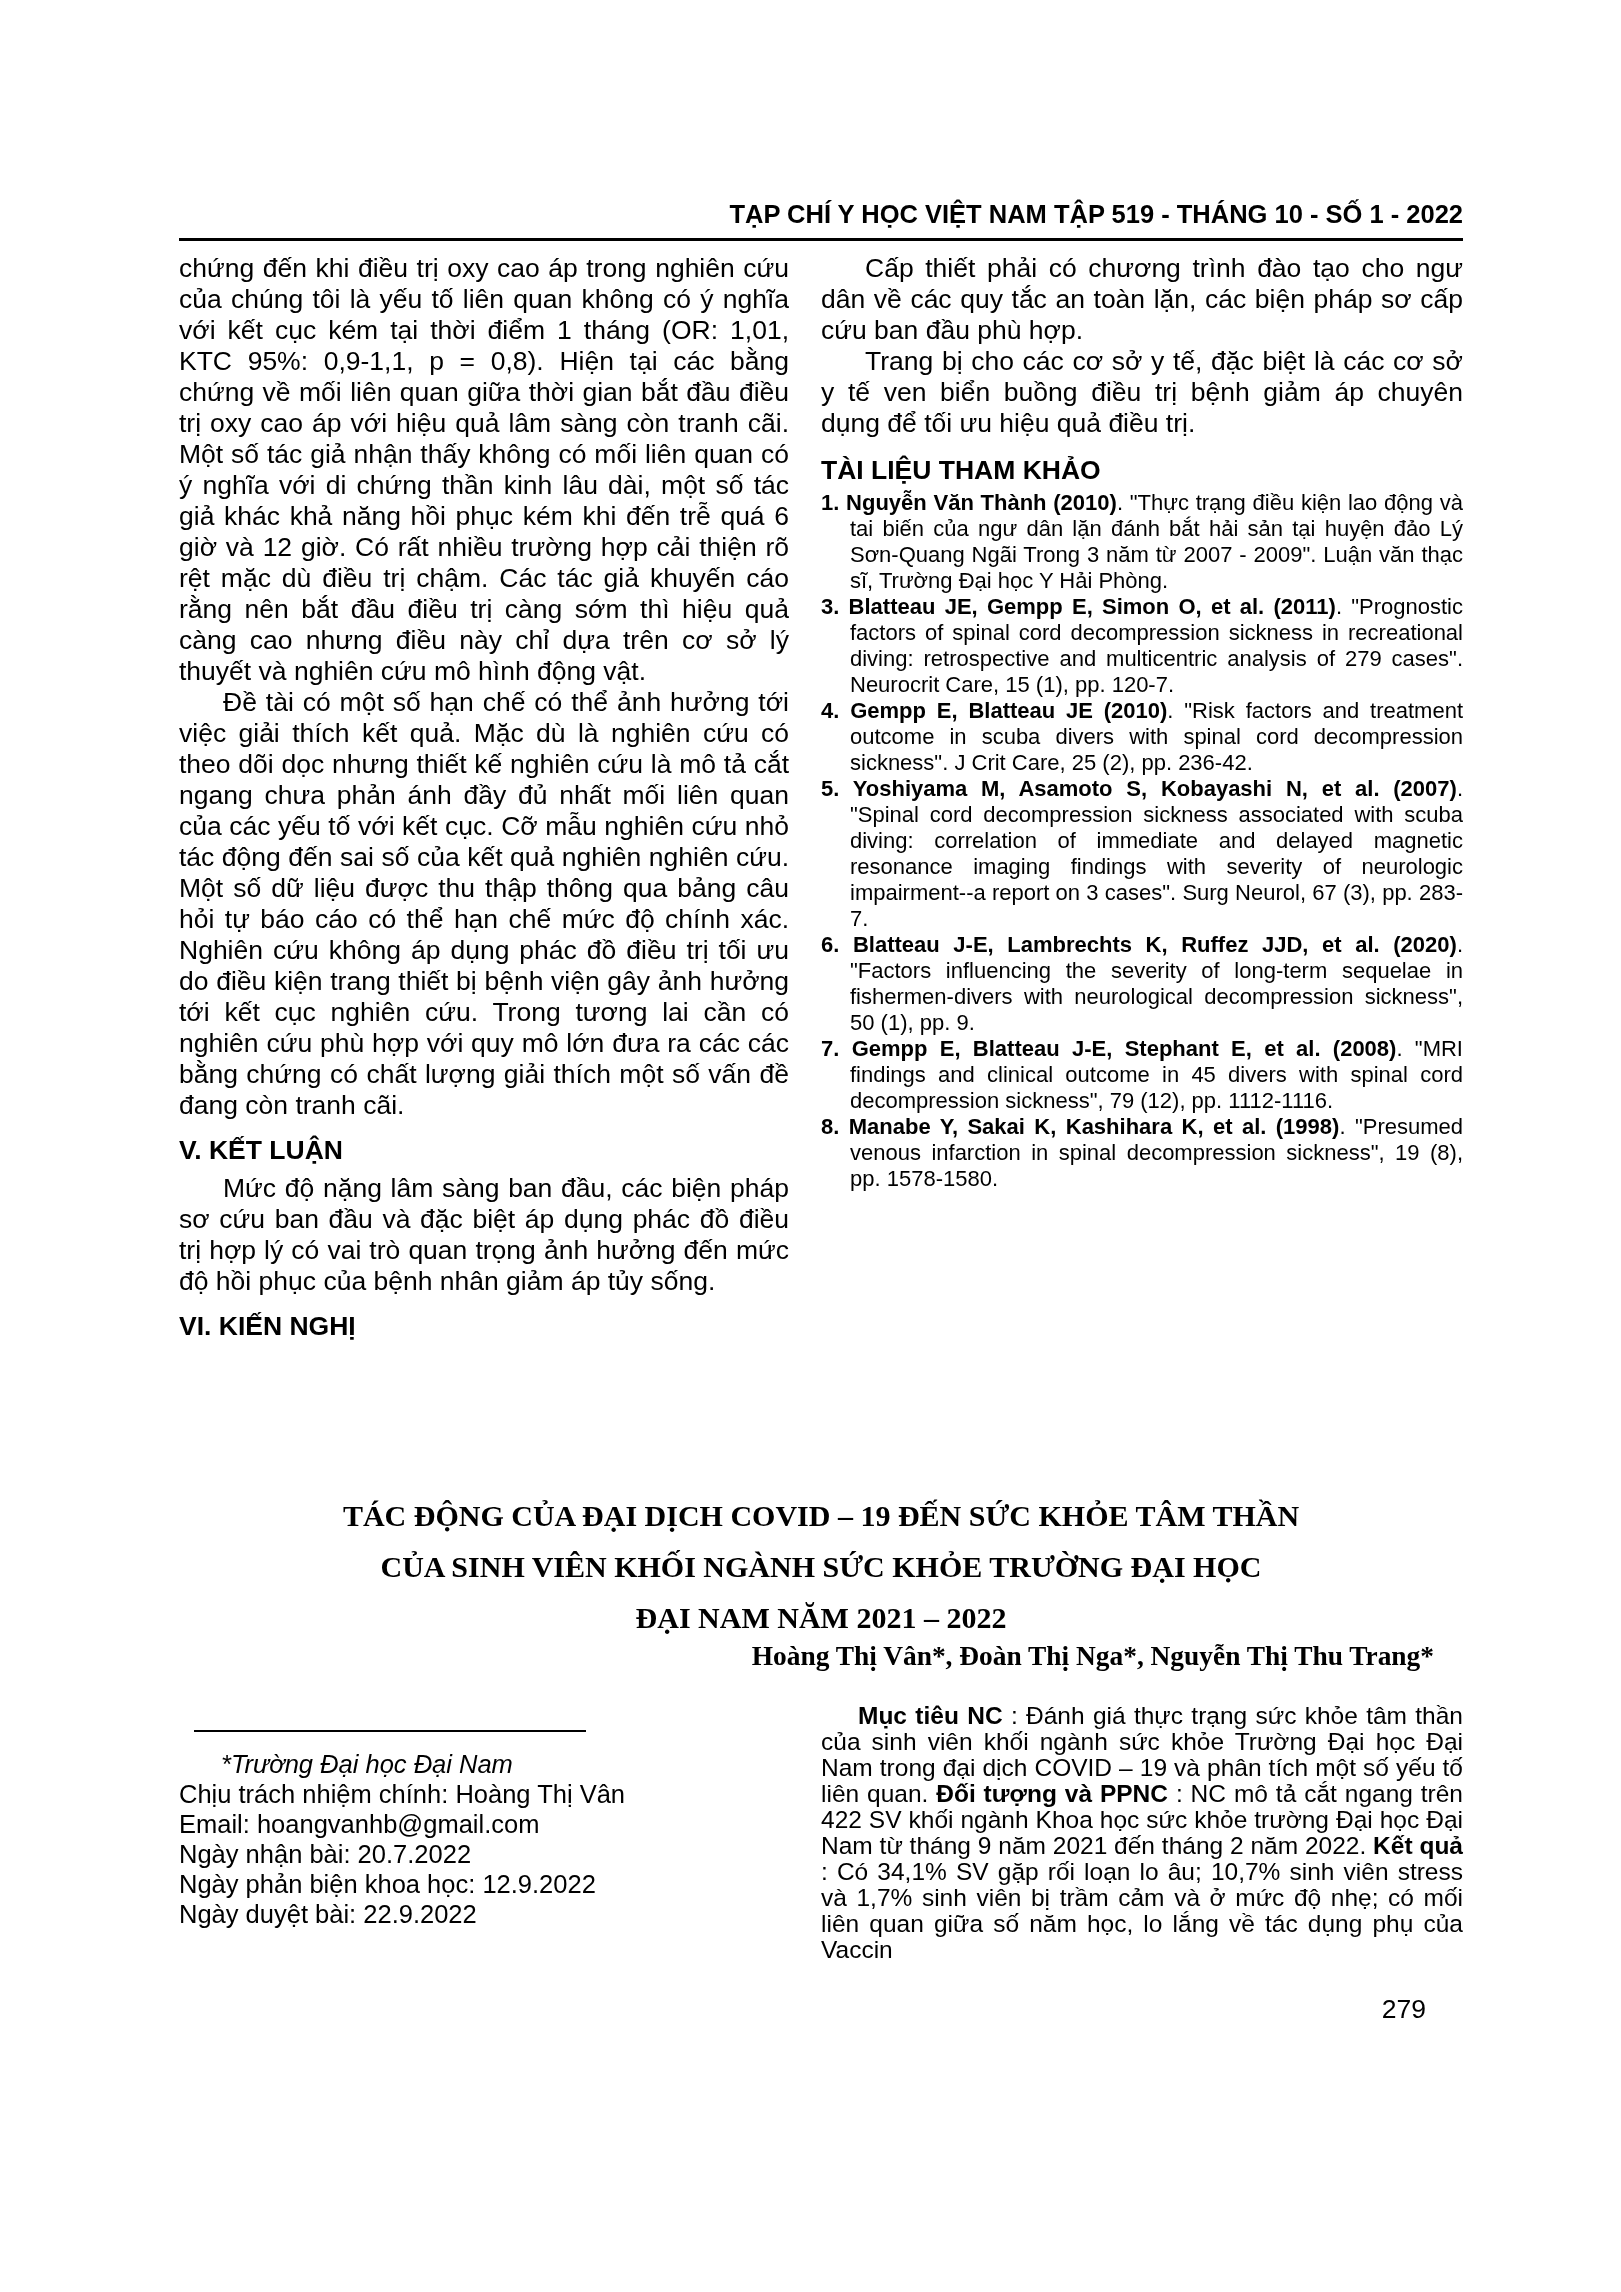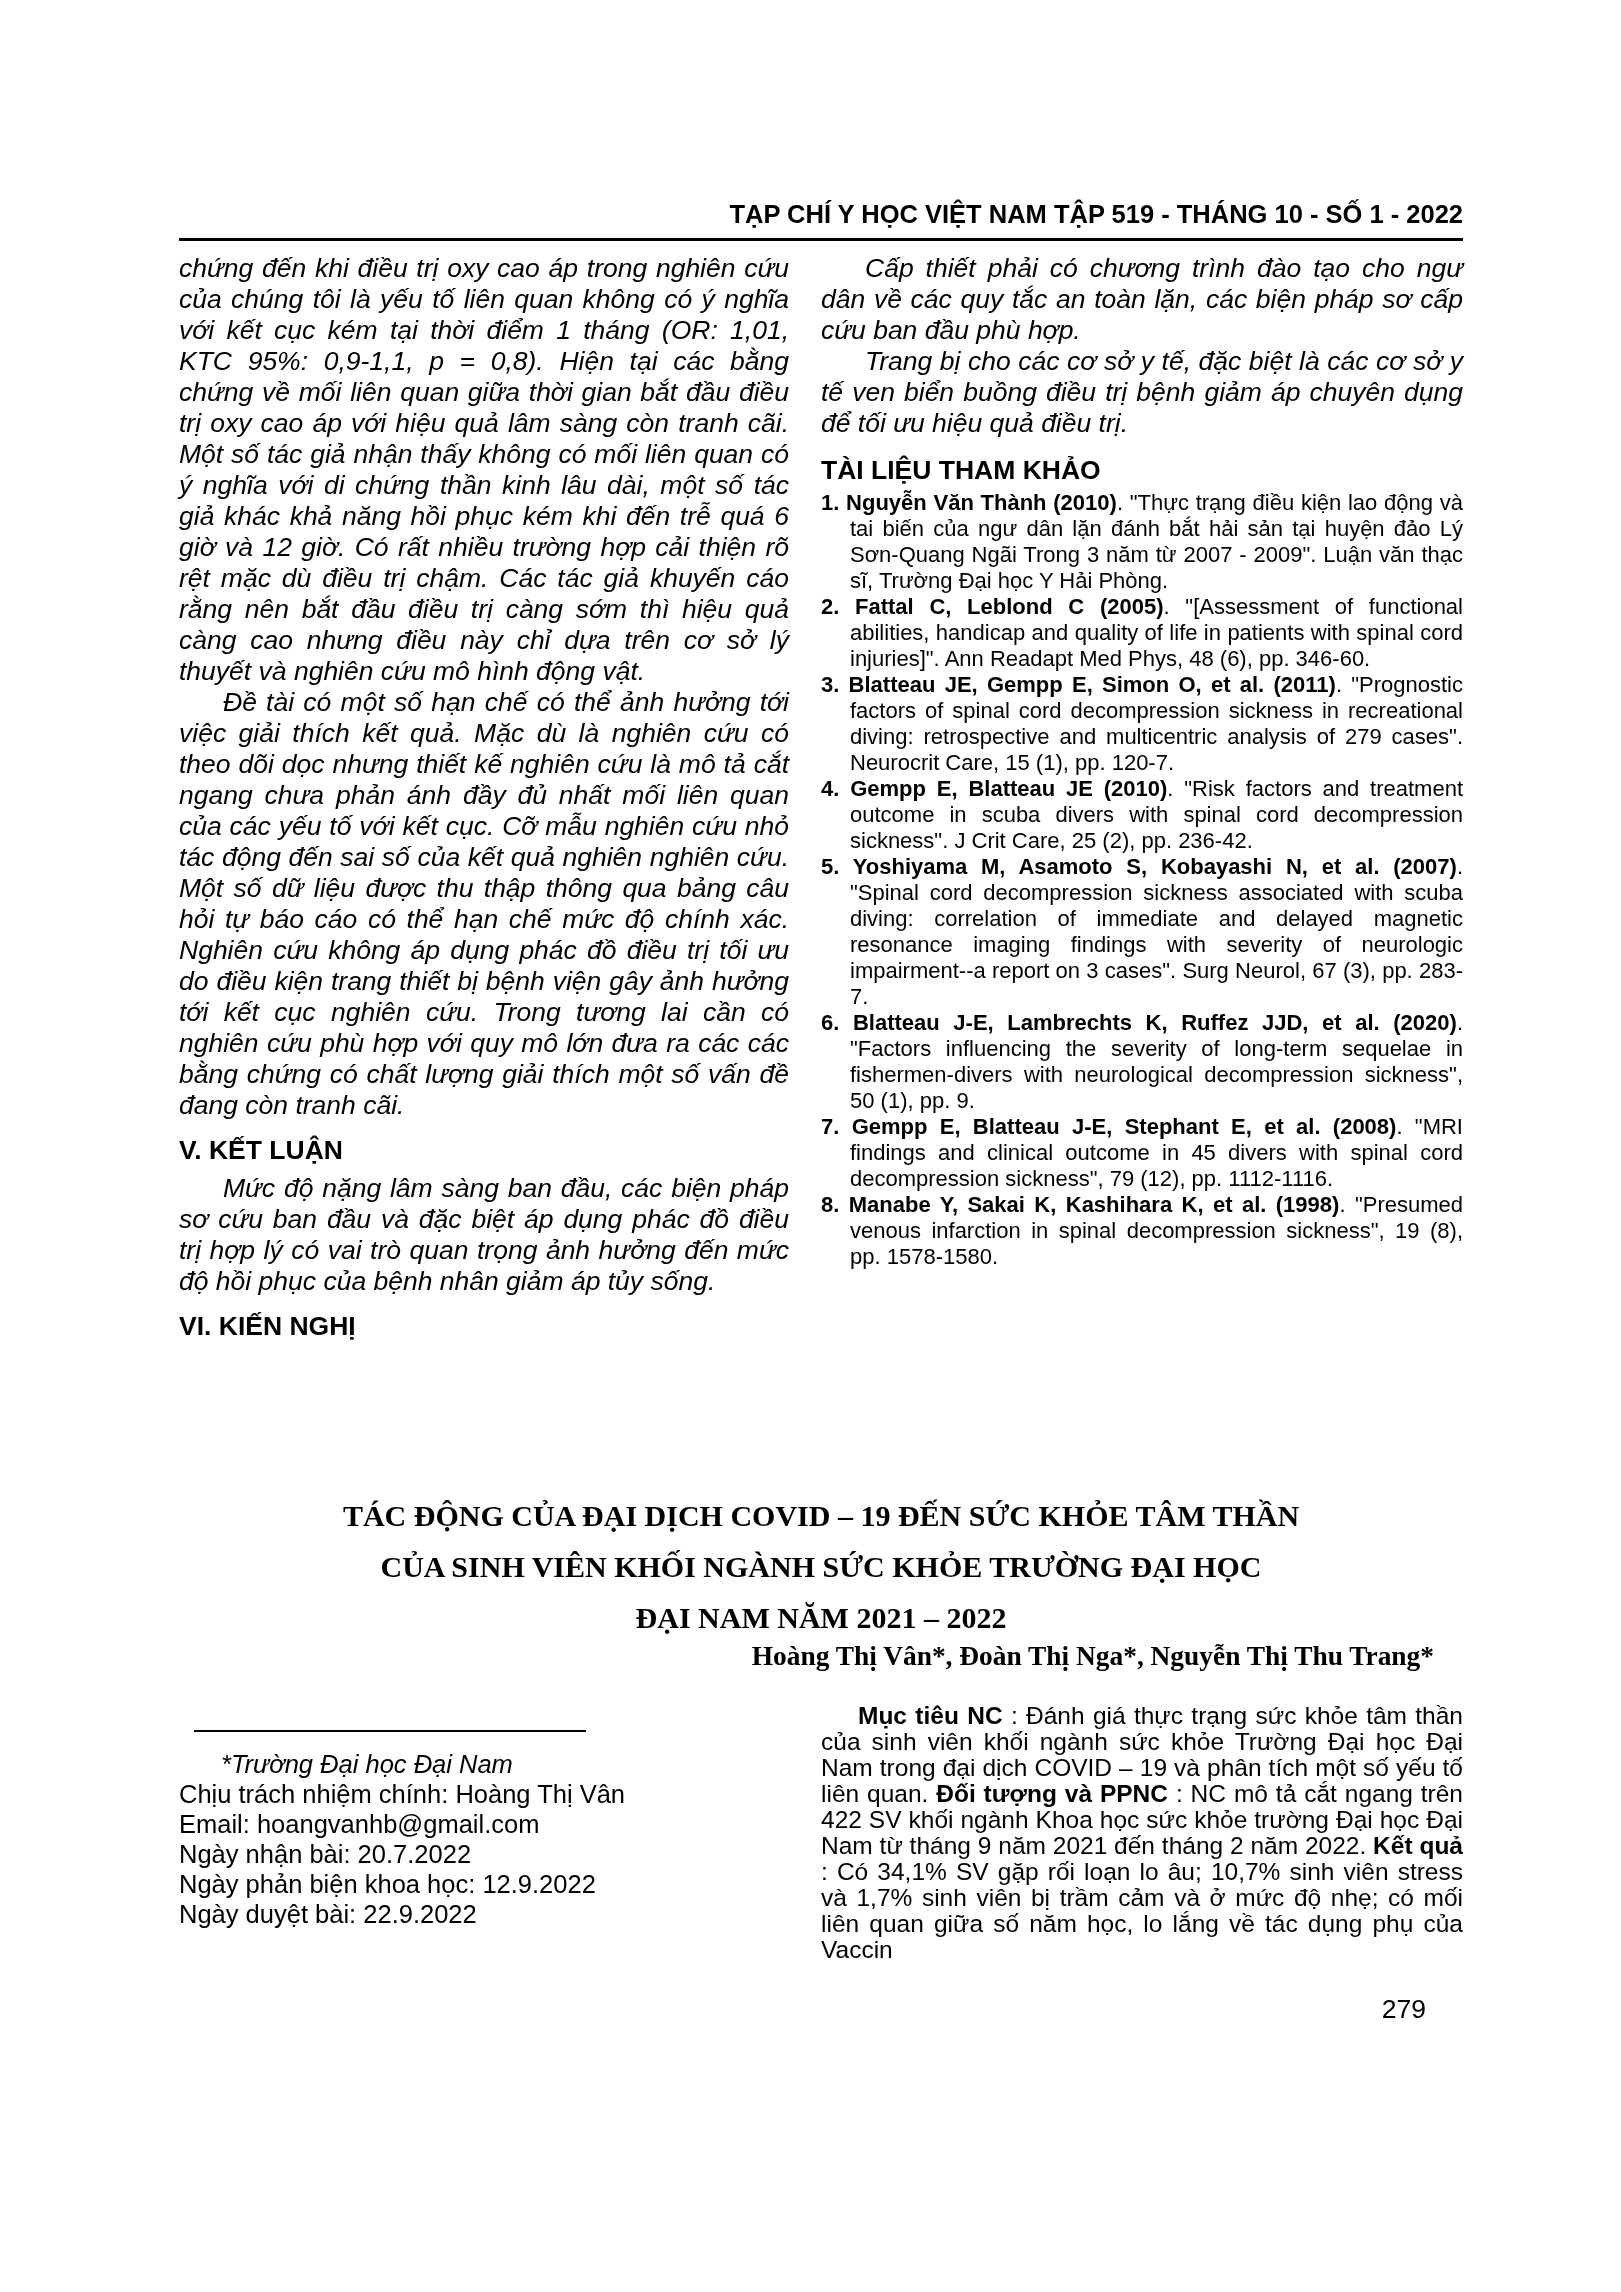--- a/index.html
+++ b/index.html
@@ -19,21 +19,21 @@
     position:absolute; top:238px; left:179px; width:1284px; height:2.9px;
     background:#000;
   }
   .section1 {
     position:absolute; top:253px; left:179px; width:1284px;
     display:flex; gap:32px;
   }
   .col-left  { width:610px; }
   .col-right { width:642px; }
   .para {
-    font-size:26.5px; line-height:31px; text-align:justify;font-style:italic;
+    font-size:26.5px; line-height:31px; text-align:justify;
   }
   .para.indented { text-indent:44px; }
   .section-heading {
     font-size:26.5px; font-weight:bold; margin-top:13.7px; margin-bottom:7.8px;
   }
   .refs-heading {
     font-size:26.5px; font-weight:bold; margin-top:15.7px; margin-bottom:3.9px;
   }
   .ref {
     font-size:22px; line-height:26px; text-align:justify;
@@ -97,21 +97,20 @@
   <div class="col-right">
     <div>
   <p class="para indented">Cấp thiết phải có chương trình đào tạo cho ngư dân về các quy tắc an toàn lặn, các biện pháp sơ cấp cứu ban đầu phù hợp.</p>
 
   <p class="para indented">Trang bị cho các cơ sở y tế, đặc biệt là các cơ sở y tế ven biển buồng điều trị bệnh giảm áp chuyên dụng để tối ưu hiệu quả điều trị.</p>
 </div>
     <div class="refs-heading">TÀI LIỆU THAM KHẢO</div>
     <div>
   <div class="ref"><b>1. Nguyễn Văn Thành (2010)</b><span>. "Thực trạng điều kiện lao động và tai biến của ngư dân lặn đánh bắt hải sản tại huyện đảo Lý Sơn-Quang Ngãi Trong 3 năm từ 2007 - 2009". Luận văn thạc sĩ, Trường Đại học Y Hải Phòng.</span></div>
 
-  <div class="ref"><b>2. Fattal C, Leblond C (2005)</b><span>. "[Assessment of functional abilities, handicap and quality of life in patients with spinal cord injuries]". Ann Readapt Med Phys, 48 (6), pp. 346-60.</span></div>
 
   <div class="ref"><b>3. Blatteau JE, Gempp E, Simon O, et al. (2011)</b><span>. "Prognostic factors of spinal cord decompression sickness in recreational diving: retrospective and multicentric analysis of 279 cases". Neurocrit Care, 15 (1), pp. 120-7.</span></div>
 
   <div class="ref"><b>4. Gempp E, Blatteau JE (2010)</b><span>. "Risk factors and treatment outcome in scuba divers with spinal cord decompression sickness". J Crit Care, 25 (2), pp. 236-42.</span></div>
 
   <div class="ref"><b>5. Yoshiyama M, Asamoto S, Kobayashi N, et al. (2007)</b><span>. "Spinal cord decompression sickness associated with scuba diving: correlation of immediate and delayed magnetic resonance imaging findings with severity of neurologic impairment--a report on 3 cases". Surg Neurol, 67 (3), pp. 283-7.</span></div>
 
   <div class="ref"><b>6. Blatteau J-E, Lambrechts K, Ruffez JJD, et al. (2020)</b><span>. "Factors influencing the severity of long-term sequelae in fishermen-divers with neurological decompression sickness", 50 (1), pp. 9.</span></div>
 
   <div class="ref"><b>7. Gempp E, Blatteau J-E, Stephant E, et al. (2008)</b><span>. "MRI findings and clinical outcome in 45 divers with spinal cord decompression sickness", 79 (12), pp. 1112-1116.</span></div>

